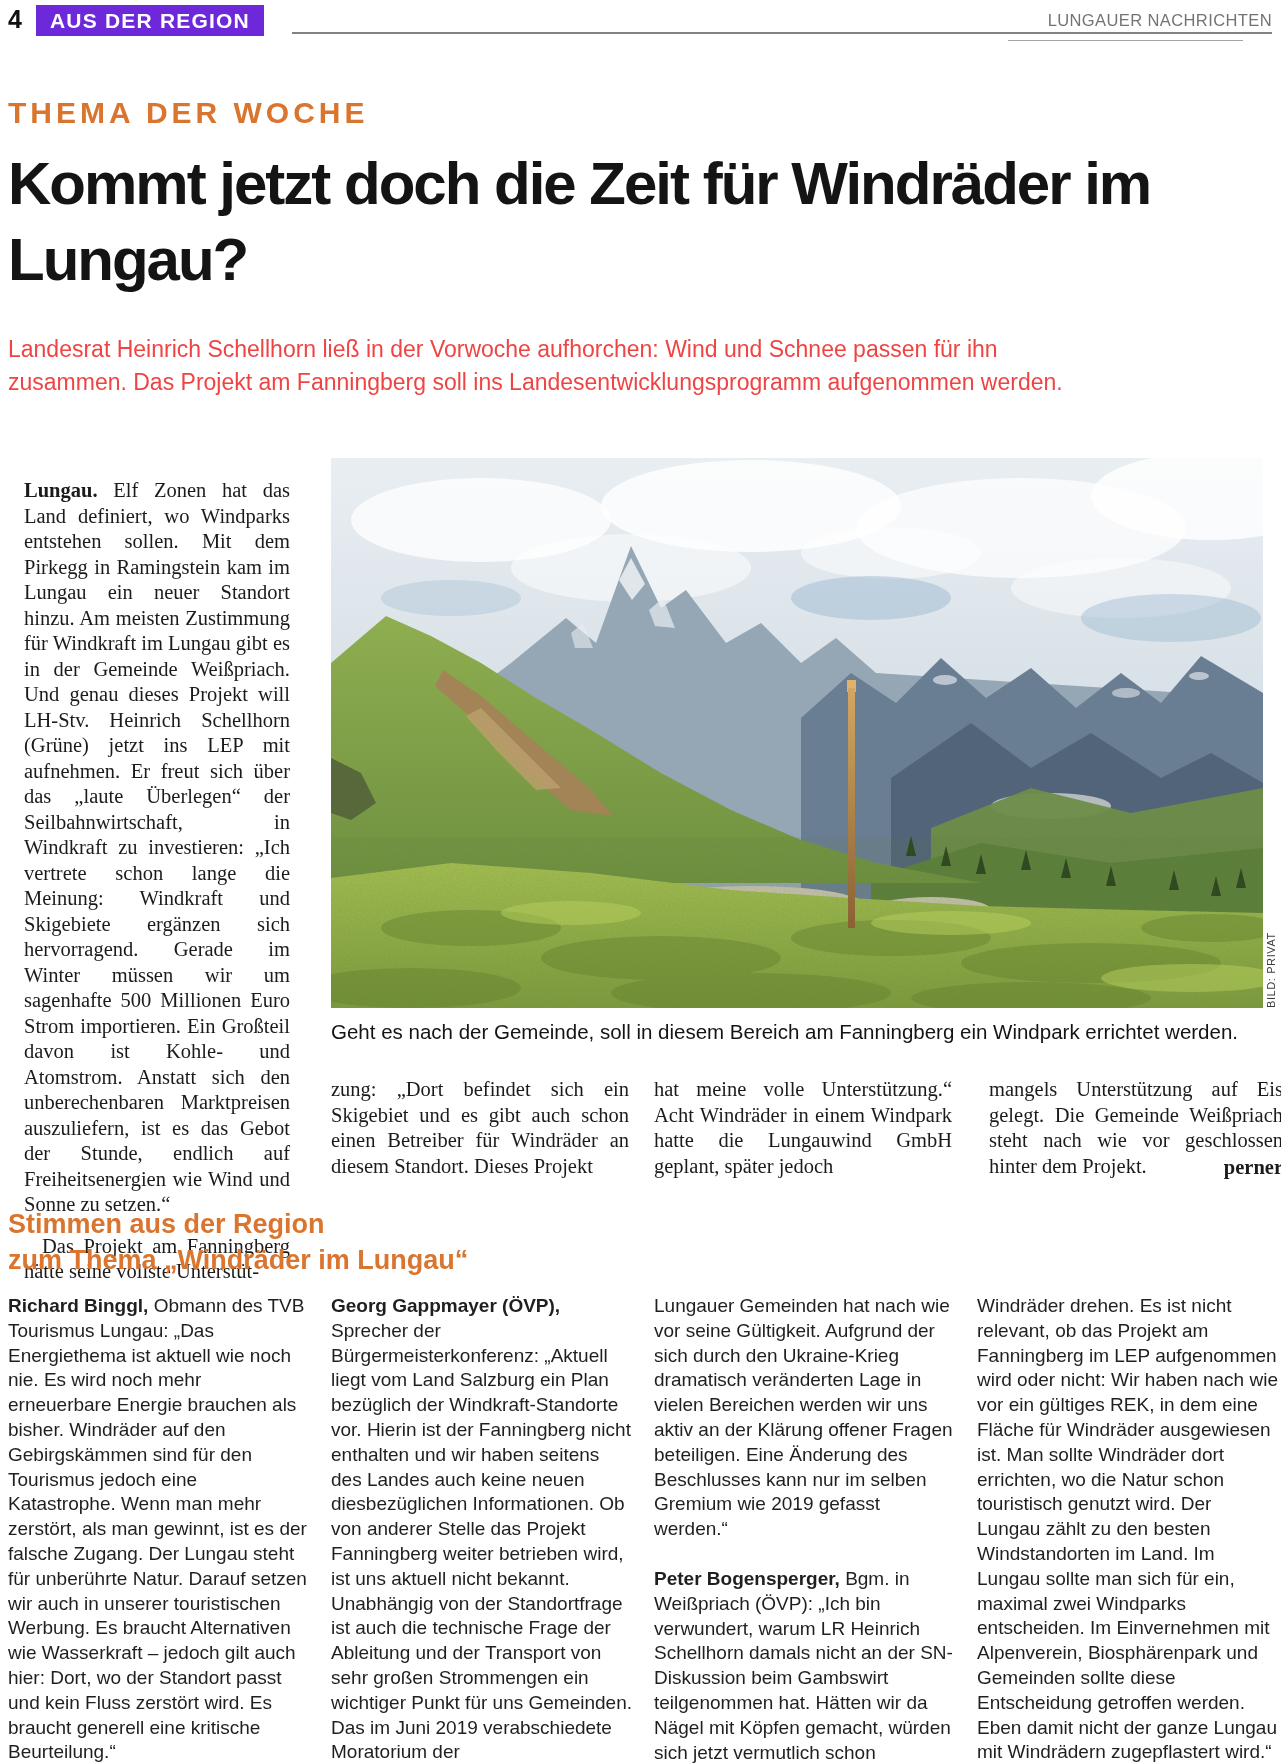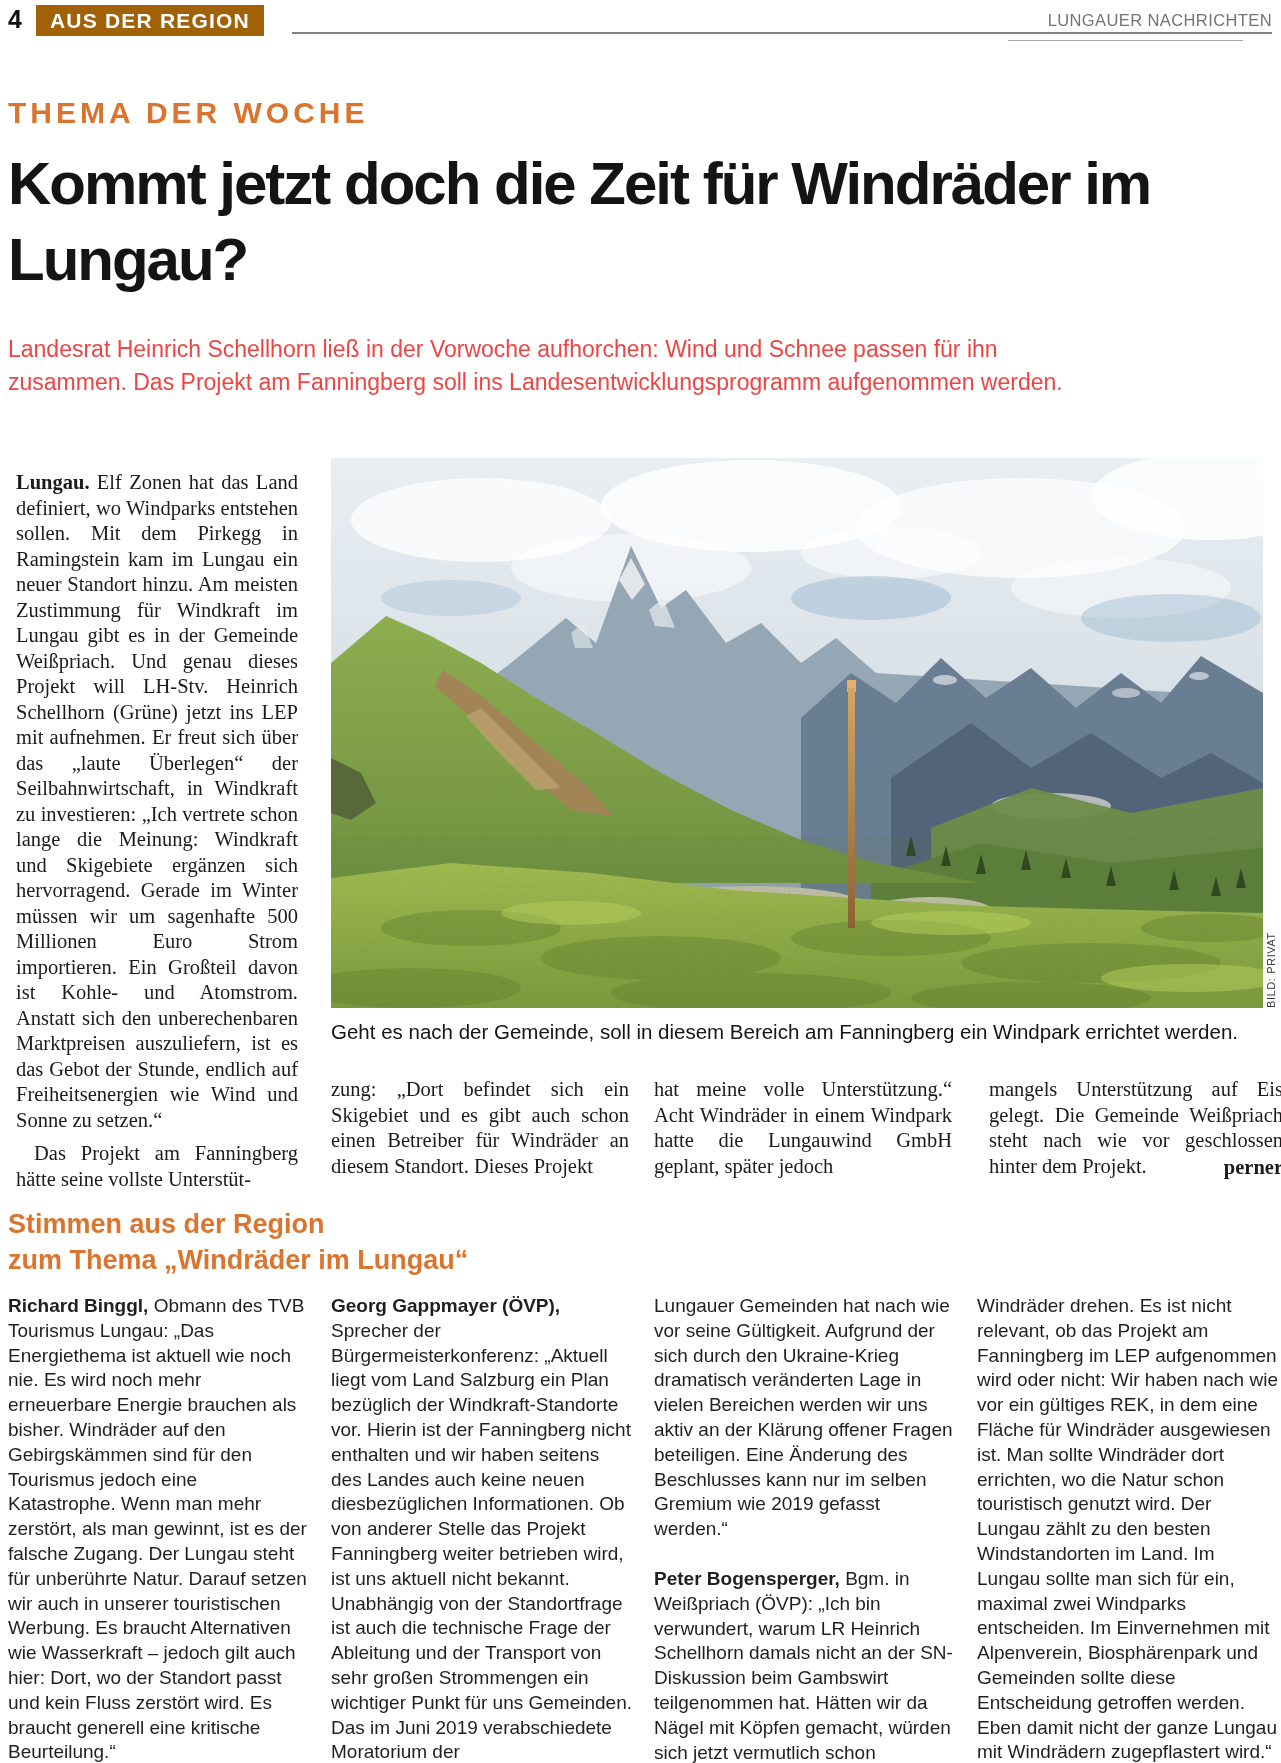--- a/index.html
+++ b/index.html
@@ -3,36 +3,36 @@
 <meta charset="utf-8">
 <style>
   html,body{margin:0;padding:0;background:#ffffff;}
   .page{position:relative;width:1281px;height:1763px;background:#fff;overflow:hidden;
         font-family:"Liberation Sans",sans-serif;color:#1a1a1a;}
   .abs{position:absolute;}
 
   
   .pageno{left:8px;top:5px;font-size:25px;font-weight:bold;color:#111;}
   .badge{left:36px;top:5px;height:31px;line-height:31px;padding:0 14px;
-         background:#a16207;color:#fff;font-size:21px;font-weight:bold;letter-spacing:1.2px;}
+         background:#6d28d9;color:#fff;font-size:21px;font-weight:bold;letter-spacing:1.2px;}
   .rule-main{left:292px;top:32px;width:980px;height:2px;background:#828282;}
   .rule-sub{left:1008px;top:40px;width:235px;height:1px;background:#a5a5a5;}
   .masthead{top:11px;right:9px;font-size:16.5px;letter-spacing:.4px;color:#737373;}
 
   
   .kicker{left:8px;top:96px;font-size:30px;font-weight:bold;letter-spacing:4px;color:#d9752e;}
   .headline{left:8px;top:146px;width:1150px;font-size:60px;line-height:76px;
             font-weight:bold;letter-spacing:-2px;color:#141414;}
   .lead{left:8px;top:333px;width:1090px;font-size:23px;line-height:33px;color:#ef4444;}
 
   
   .serifcol{font-family:"Liberation Serif",serif;font-size:20.5px;line-height:25.5px;
             text-align:justify;color:#1b1b1b;}
   .col1{left:8px;top:462px;width:298px;}
-  .col1 p{margin:8px;}
+  .col1 p{margin:16px;}
   .col1 p.indent{text-indent:18px;}
   .leadin{font-weight:bold;}
   .col2{left:331px;top:1077px;width:298px;}
   .col3{left:654px;top:1077px;width:298px;}
   .col4{left:977px;top:1077px;width:294px;height:103px;margin-left:12px;}
   .byline{position:absolute;right:0;bottom:0;font-weight:bold;font-family:"Liberation Serif",serif;}
 
   
   .photo{left:331px;top:458px;width:932px;height:550px;}
   .photo svg{display:block;width:100%;height:100%;}

